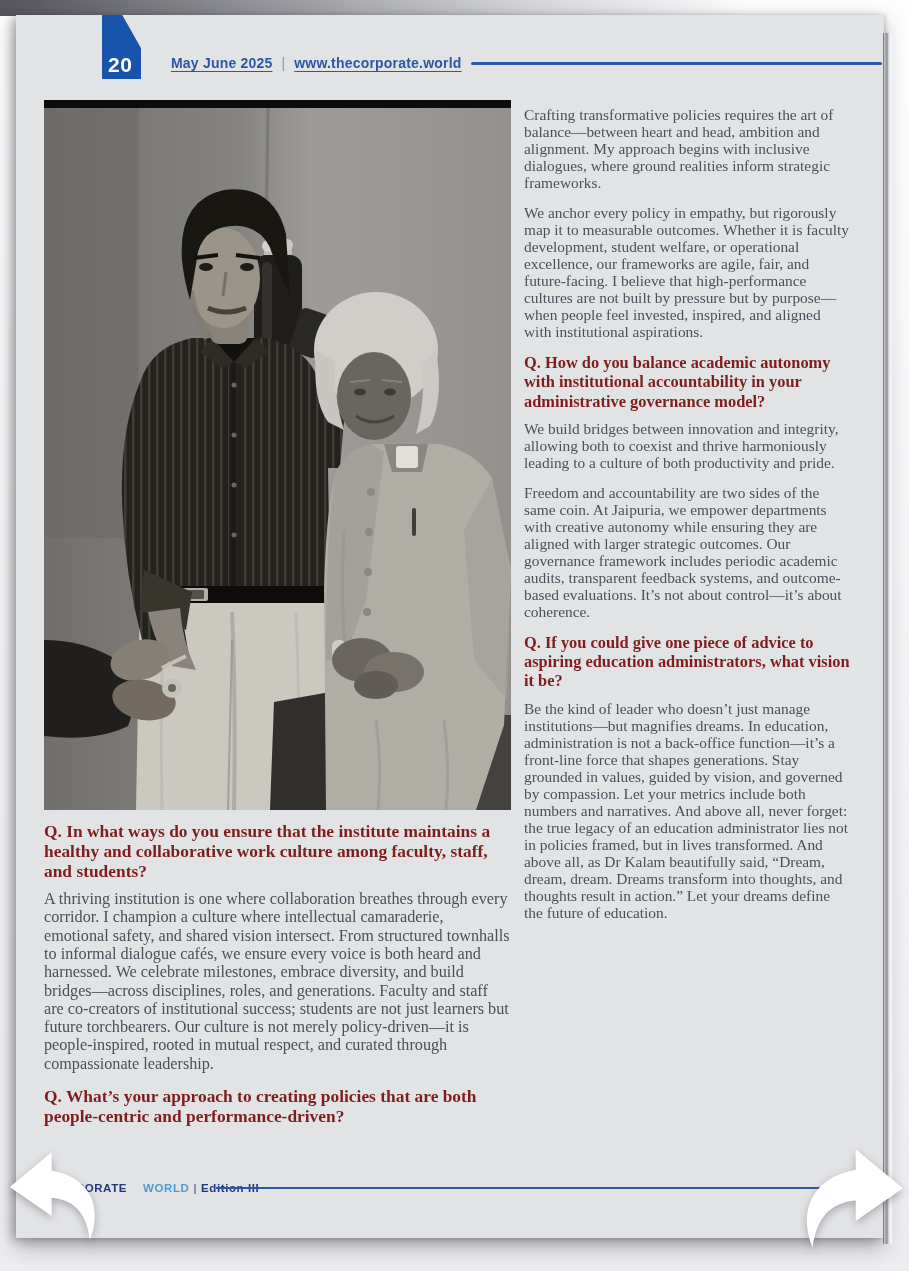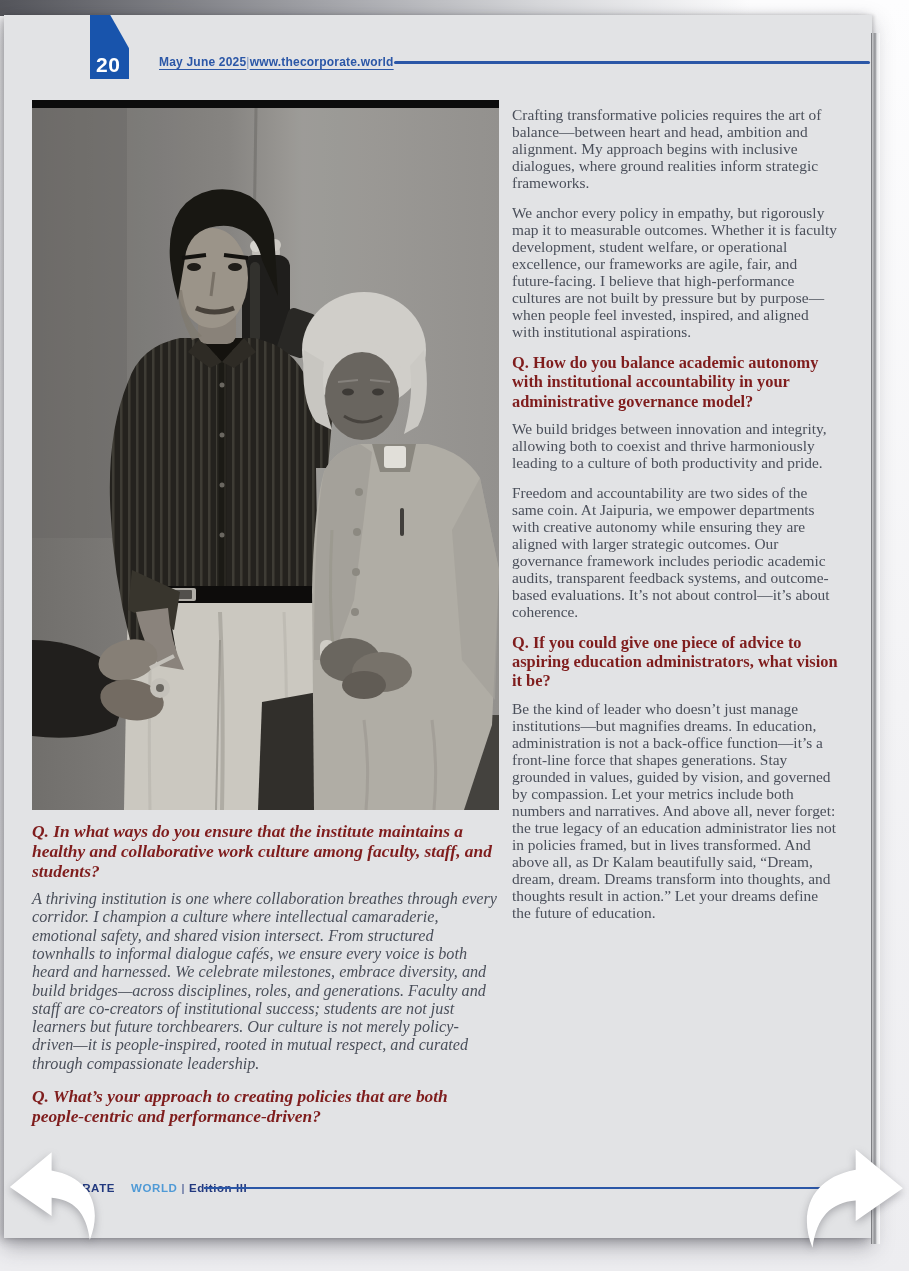--- a/index.html
+++ b/index.html
@@ -6,53 +6,53 @@
   body{
     width:909px;height:1271px;position:relative;overflow:hidden;
     background:linear-gradient(180deg,#fdfdfe 0%,#f3f3f5 55%,#ededf0 100%);
     font-family:"Liberation Sans",sans-serif;
   }
   .behind-strip{
     position:absolute;left:0;top:0;width:750px;height:16px;z-index:0;
     background:linear-gradient(to right,#54555b 0%,#a7a8ad 45%,#d7d8db 72%,rgba(255,255,255,0) 100%);
   }
   .page{
-    position:absolute;left:4px;top:15px;width:868px;height:1223px;z-index:1;
+    position:absolute;left:16px;top:15px;width:868px;height:1223px;z-index:1;
     background:#e2e3e5;
     box-shadow:-4px 2px 9px rgba(40,40,48,.30), 0 9px 20px rgba(50,50,60,.35), 2px 0 3px rgba(0,0,0,.12);
   }
   .page-edge{
     position:absolute;right:-8px;top:18px;bottom:-6px;width:8px;
     background:linear-gradient(to right,#c9cacc 0%,#8f9094 38%,#e4e5e7 62%,#fbfbfc 100%);
     border-left:1px solid #7e7f83;
   }
   
   .page-badge{
     position:absolute;left:86px;top:0;width:39px;height:64px;background:#1854ac;
     clip-path:polygon(0 0,52% 0,100% 52%,100% 100%,0 100%);
   }
   .page-badge span{
     position:absolute;left:6px;bottom:2px;color:#fff;font-size:21px;font-weight:700;letter-spacing:.5px;
   }
   .header-meta{
-    position:absolute;left:155px;top:40px;right:2px;display:flex;align-items:center;
-    color:#2b57a7;font-size:12px;font-weight:700;letter-spacing:.2px;
+    position:absolute;left:155px;top:40px;right:2px;display:flex;align-items:center;gap:9px;
+    color:#2b57a7;font-size:14px;font-weight:700;letter-spacing:.2px;
   }
   .header-meta .u{text-decoration:underline;text-underline-offset:3px;text-decoration-thickness:1px;color:#2b57a7;}
   .header-meta .sep{font-weight:400;color:#7d96c4;}
   .rule{flex:1;height:3px;background:#2b57a7;border-radius:2px;}
   
   .columns{
     position:absolute;left:28px;top:85px;width:806px;
     display:grid;grid-template-columns:467px 326px;column-gap:13px;align-items:start;
   }
   .photo{margin:0 0 1px 0;width:467px;height:710px;}
   .photo svg{display:block;width:467px;height:710px;}
   .col-left,.col-right{font-family:"Liberation Serif","DejaVu Serif",serif;color:#4a4f5a;}
-  .col-left{font-size:16.2px;line-height:1.13;font-style:italic;}
+  .col-left{font-size:16.2px;line-height:1.13;}
   .col-right{font-size:15.4px;line-height:1.105;padding-top:6px;}
   .col-left p,.col-right p{margin:0 0 13px 0;}
   h3.q{
     font-family:"Liberation Serif","DejaVu Serif",serif;color:#7f1d1d;font-weight:700;margin:12px 0 9px 0;
   }
   .col-left h3.q{font-size:17.4px;line-height:1.15;}
   .col-right h3.q{font-size:16.4px;line-height:1.17;}
   .col-left h3.q:first-of-type{margin-top:11px;}
   
   .brand{

